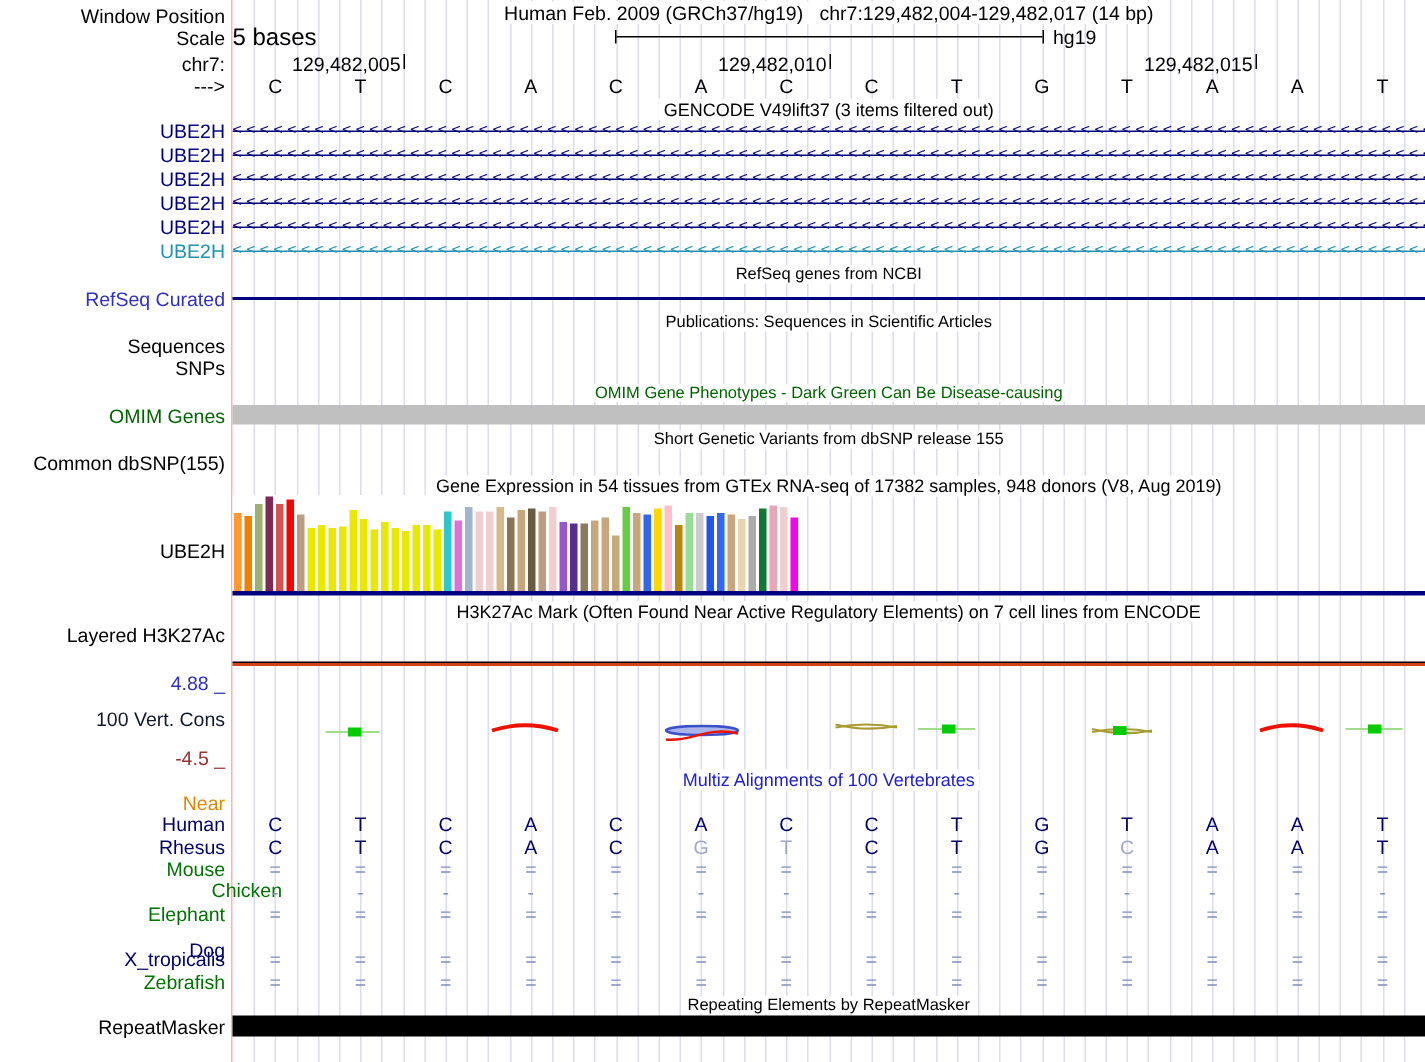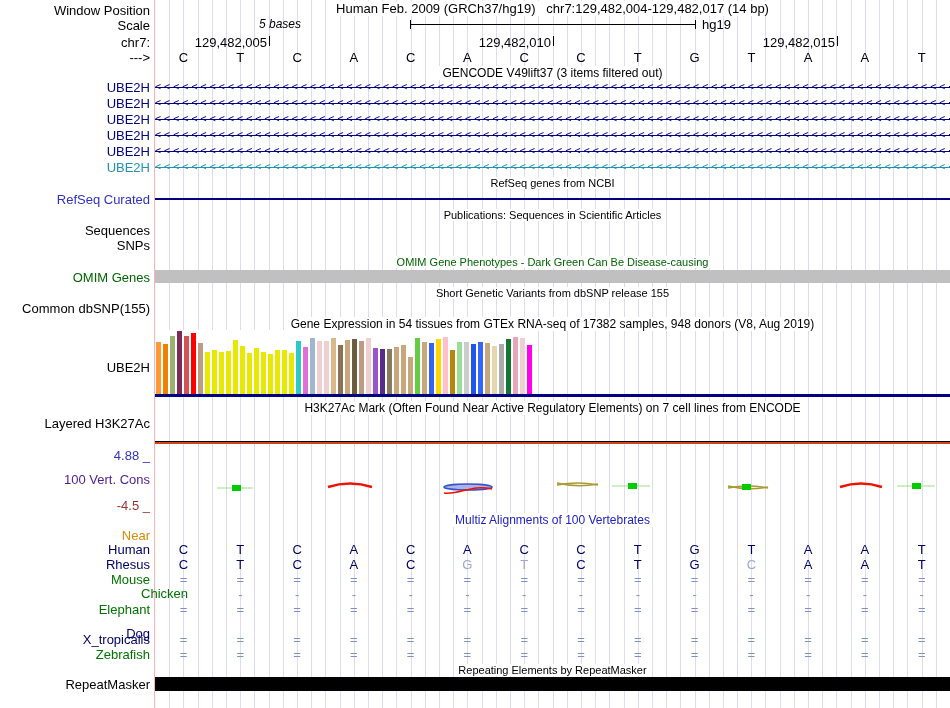--- a/index.html
+++ b/index.html
@@ -101,25 +101,25 @@
   <div class="lbl" style="top:35px;">chr7:</div>
   <div class="lbl" style="top:50px;">---&gt;</div>
   <div class="lbl" style="top:192px;color:#3030c0;">RefSeq Curated</div>
   <div class="lbl" style="top:223px;">Sequences</div>
   <div class="lbl" style="top:238px;">SNPs</div>
   <div class="lbl" style="top:270px;color:#006400;">OMIM Genes</div>
   <div class="lbl" style="top:301px;">Common dbSNP(155)</div>
   <div class="lbl" style="top:360px;">UBE2H</div>
   <div class="lbl" style="top:416px;">Layered H3K27Ac</div>
   <div class="lbl" style="top:448px;color:#3333b8;">4.88 _</div>
-  <div class="lbl" style="top:472px;color:#4c1d95;">100 Vert. Cons</div>
+  <div class="lbl" style="top:472px;color:#0f172a;">100 Vert. Cons</div>
   <div class="lbl" style="top:498px;color:#933;">-4.5 _</div>
   <div class="lbl" style="top:677px;">RepeatMasker</div>
 
-  <div class="abs" style="left:155px;top:17px;width:250px;text-align:center;font-size:12px;font-style:italic;">5 bases</div>
+  <div class="abs" style="left:155px;top:17px;width:250px;text-align:left;font-size:16px;">5 bases</div>
   <div class="scalebar" style="left:410px;top:20px;width:284px;">
       <i></i>
     </div>
   <div class="abs" style="left:702px;top:17px;font-size:13px;">hg19</div>
 
   <div id="ruler-layer">
       <div class="ticklabel" style="left: 147px; top: 35px;">129,482,005</div>
       <div class="tickmark" style="left: 269px; top: 36px;"></div>
       <div class="ticklabel" style="left: 431px; top: 35px;">129,482,010</div>
       <div class="tickmark" style="left: 553px; top: 36px;"></div>

